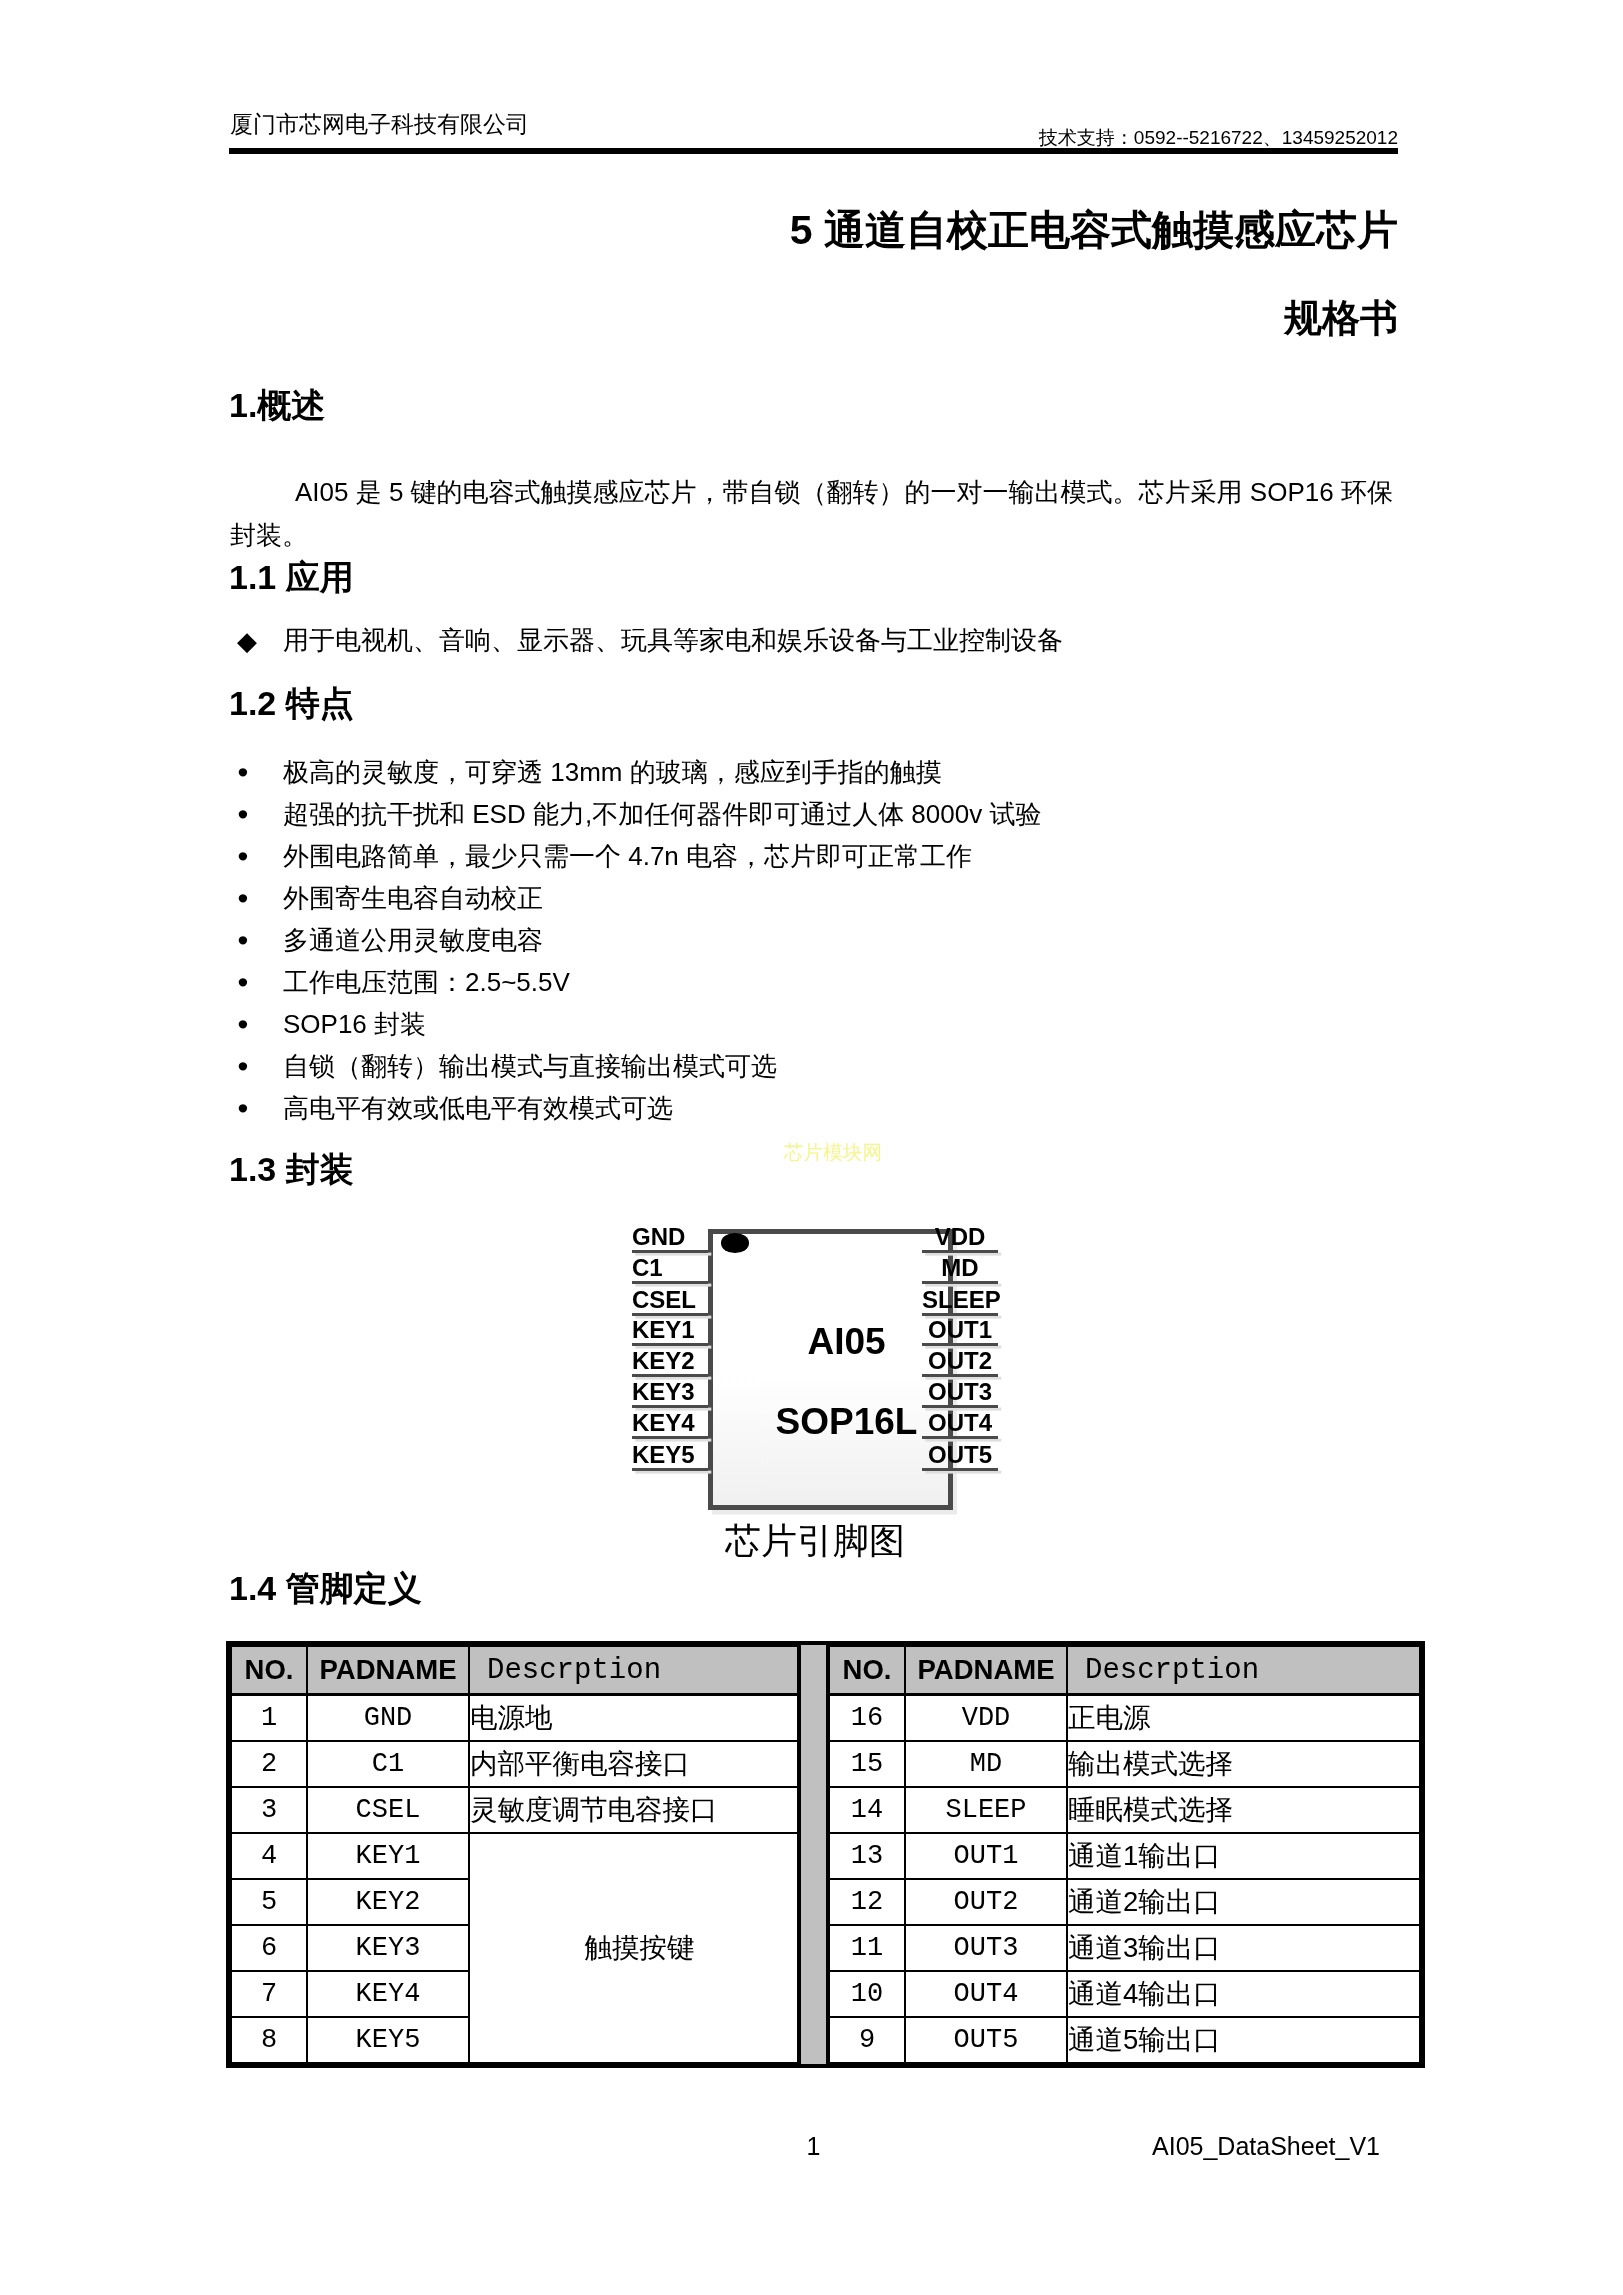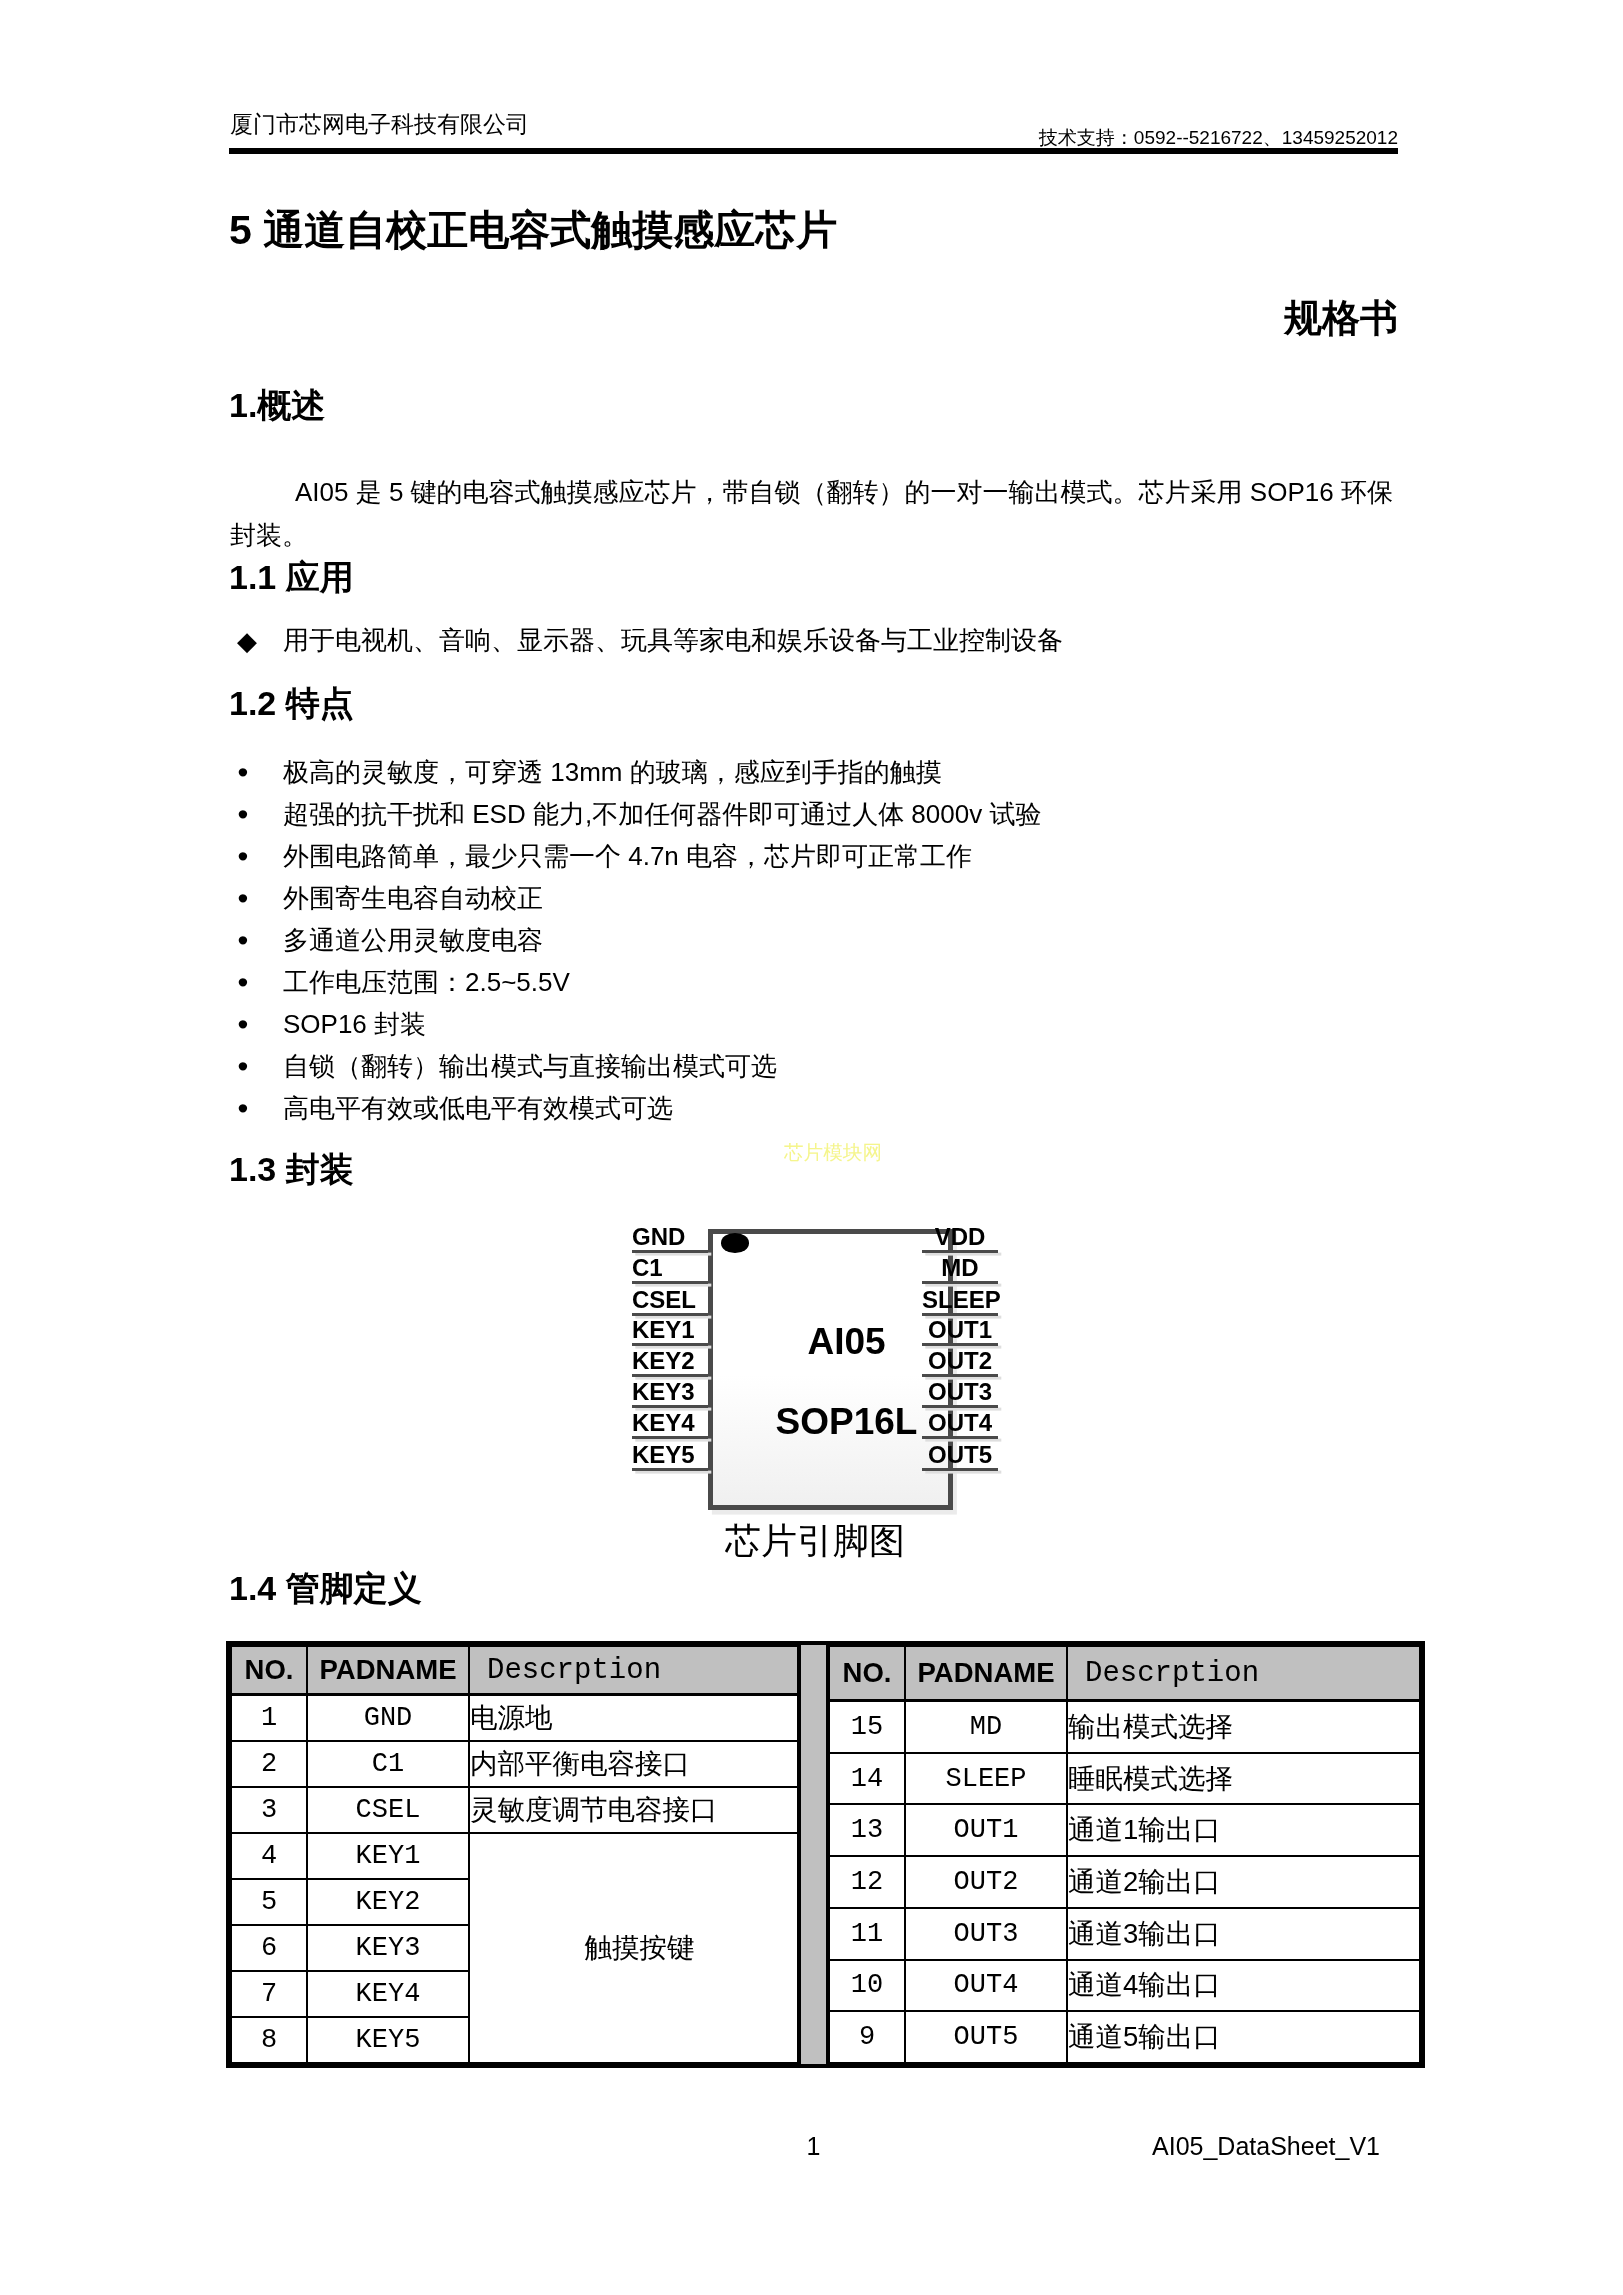--- a/index.html
+++ b/index.html
@@ -7,21 +7,21 @@
     position:relative; width:1623px; height:2295px; margin:0 auto;
     background:#ffffff; color:#000;
     font-family:"Liberation Sans", sans-serif;
     overflow:hidden;
   }
   
   .hdr-company { position:absolute; left:230px; top:109px; font-size:23px; }
   .hdr-support { position:absolute; right:225px; top:125px; font-size:19px; }
   .hdr-rule    { position:absolute; left:229px; top:148px; width:1169px; height:5.9px; background:#000; }
   
-  .doc-title    { position:absolute; left:229px; top:203px; width:1169px; text-align:left; font-size:41px; font-weight:bold; }
+  .doc-title    { position:absolute; left:229px; top:203px; width:1169px; text-align:right; font-size:41px; font-weight:bold; }
   .doc-subtitle { position:absolute; left:229px; top:293px; width:1169px; text-align:right; font-size:38px; font-weight:bold; }
   
   .sec-h { position:absolute; left:229px; font-size:34px; font-weight:bold; line-height:39px; }
   .h-overview { top:386px; }
   .h-app      { top:558px; }
   .h-feat     { top:684px; }
   .h-pkg      { top:1150px; }
   .h-pins     { top:1569px; }
   
   .overview-body {
@@ -263,20 +263,25 @@
     <div class="sep-col"></div>
 
     <table class="pt pt-right">
       <tbody>
           <tr>
         <th class="c-no">NO.</th>
         <th class="c-pad">PADNAME</th>
         <th class="c-desc desc-h">Descrption</th>
       </tr>
       <tr>
+        <td class="mono">16</td>
+        <td class="mono">VDD</td>
+        <td class="desc">正电源</td>
+      </tr>
+      <tr>
         <td class="mono">15</td>
         <td class="mono">MD</td>
         <td class="desc">输出模式选择</td>
       </tr>
       <tr>
         <td class="mono">14</td>
         <td class="mono">SLEEP</td>
         <td class="desc">睡眠模式选择</td>
       </tr>
       <tr>

